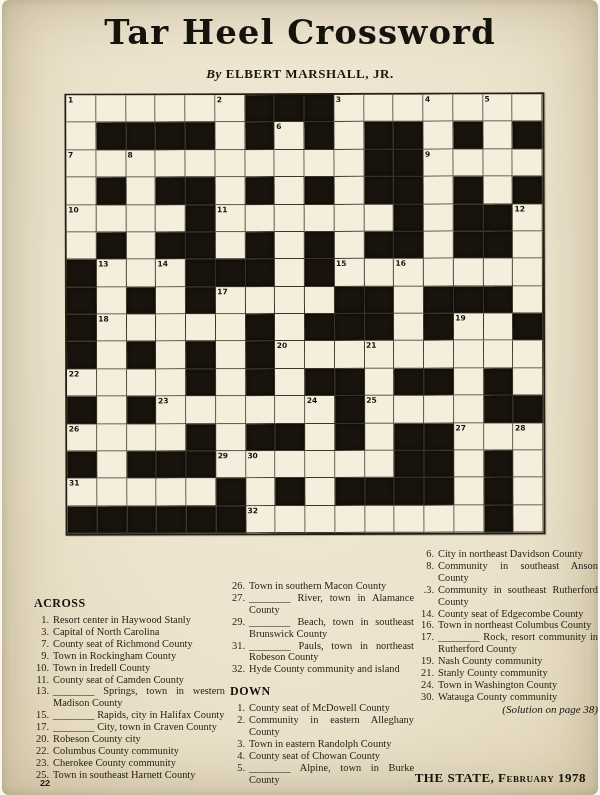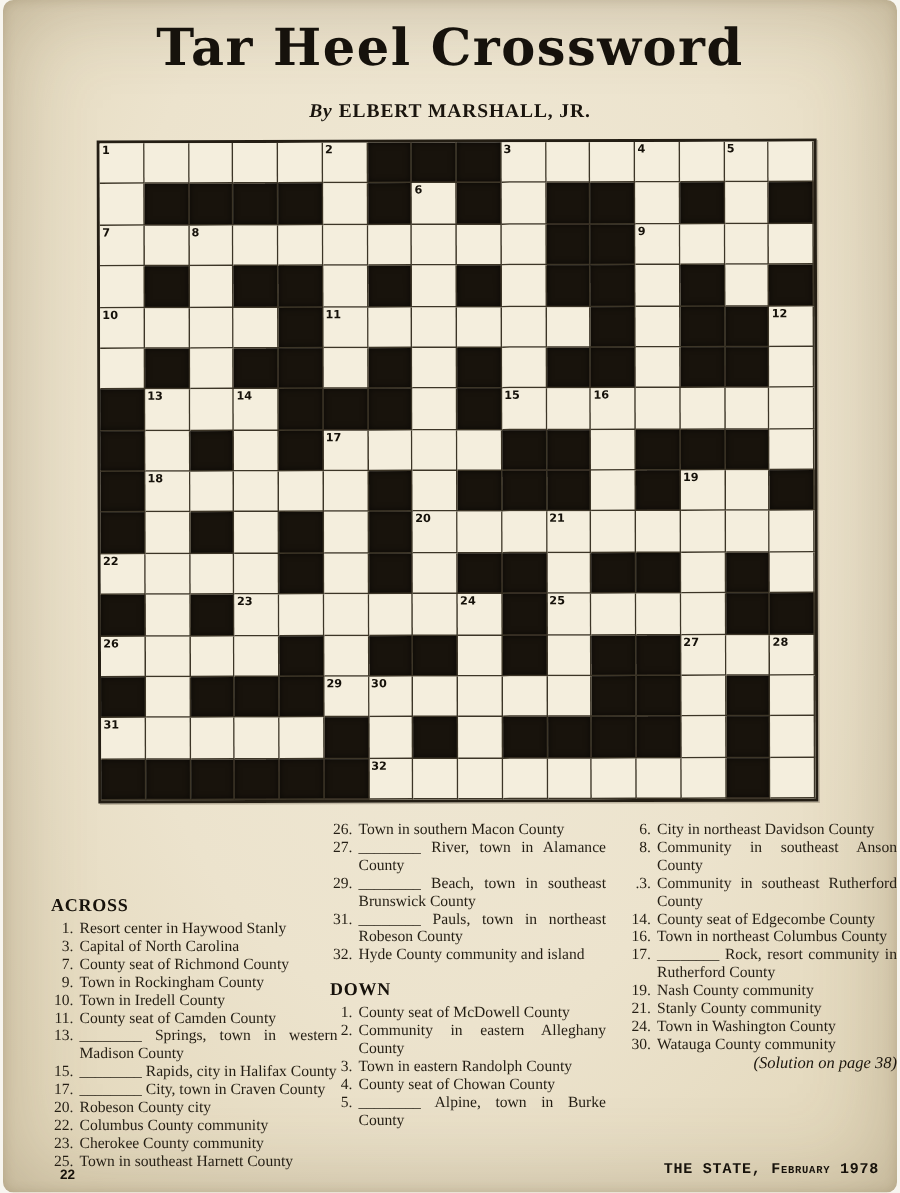--- a/index.html
+++ b/index.html
@@ -28,36 +28,36 @@
     box-shadow: 1px 1px 0 rgba(60,48,26,.25);
   }
   .cell { position:relative; border-right:1px solid #3c3527; border-bottom:1px solid #3c3527; background:#f4eedd; }
   .cell.black { background:#18130c; box-shadow: inset 0 0 4px rgba(0,0,0,.6); }
   .cell .num {
     position:absolute; top:0px; left:1.5px;
     font-family:"DejaVu Sans", sans-serif; font-weight:700; font-size:7.5px; line-height:9px; color:#15110a;
   }
   .clues-col { position:absolute; top:548px; }
   #col1 { left:30px;  width:193px;margin-top:48px; }
-  #col2 { left:216px; width:186px; }
+  #col2 { left:226px; width:186px;margin-top:32px; }
   #col3 { left:415px; width:181px; }
   .section-header {
     font-family:"Liberation Serif", serif; font-weight:700; font-size:12px;
     letter-spacing:.5px; margin:0 0 3px 2px; color:#17120b;
   }
   .section-header.gap { margin-top:9px; }
   .clue {
     position:relative; padding-left:21px; margin:0;
     font-size:10.4px; line-height:11.9px; text-align:justify; color:#241e14;
   }
   .clue .n { position:absolute; left:0; top:0; width:17px; text-align:right; }
   .solution-note { font-style:italic; font-size:11px; text-align:right; color:#1c160e; }
   .footer-brand {
     position:absolute; right:12px; bottom:9px;
-    font-family:Liberation Mono, monospace; font-weight:700; font-size:10px;
+    font-family:Liberation Serif, serif; font-weight:700; font-size:13px;
     letter-spacing:.5px; font-variant:small-caps; color:#17120b;
   }
   .pagenum {
     position:absolute; left:38px; bottom:7px;
     font-family:"Liberation Sans", sans-serif; font-weight:700; font-size:9px; color:#17120b;
   }
 </style>
 </head>
 <body>
 

